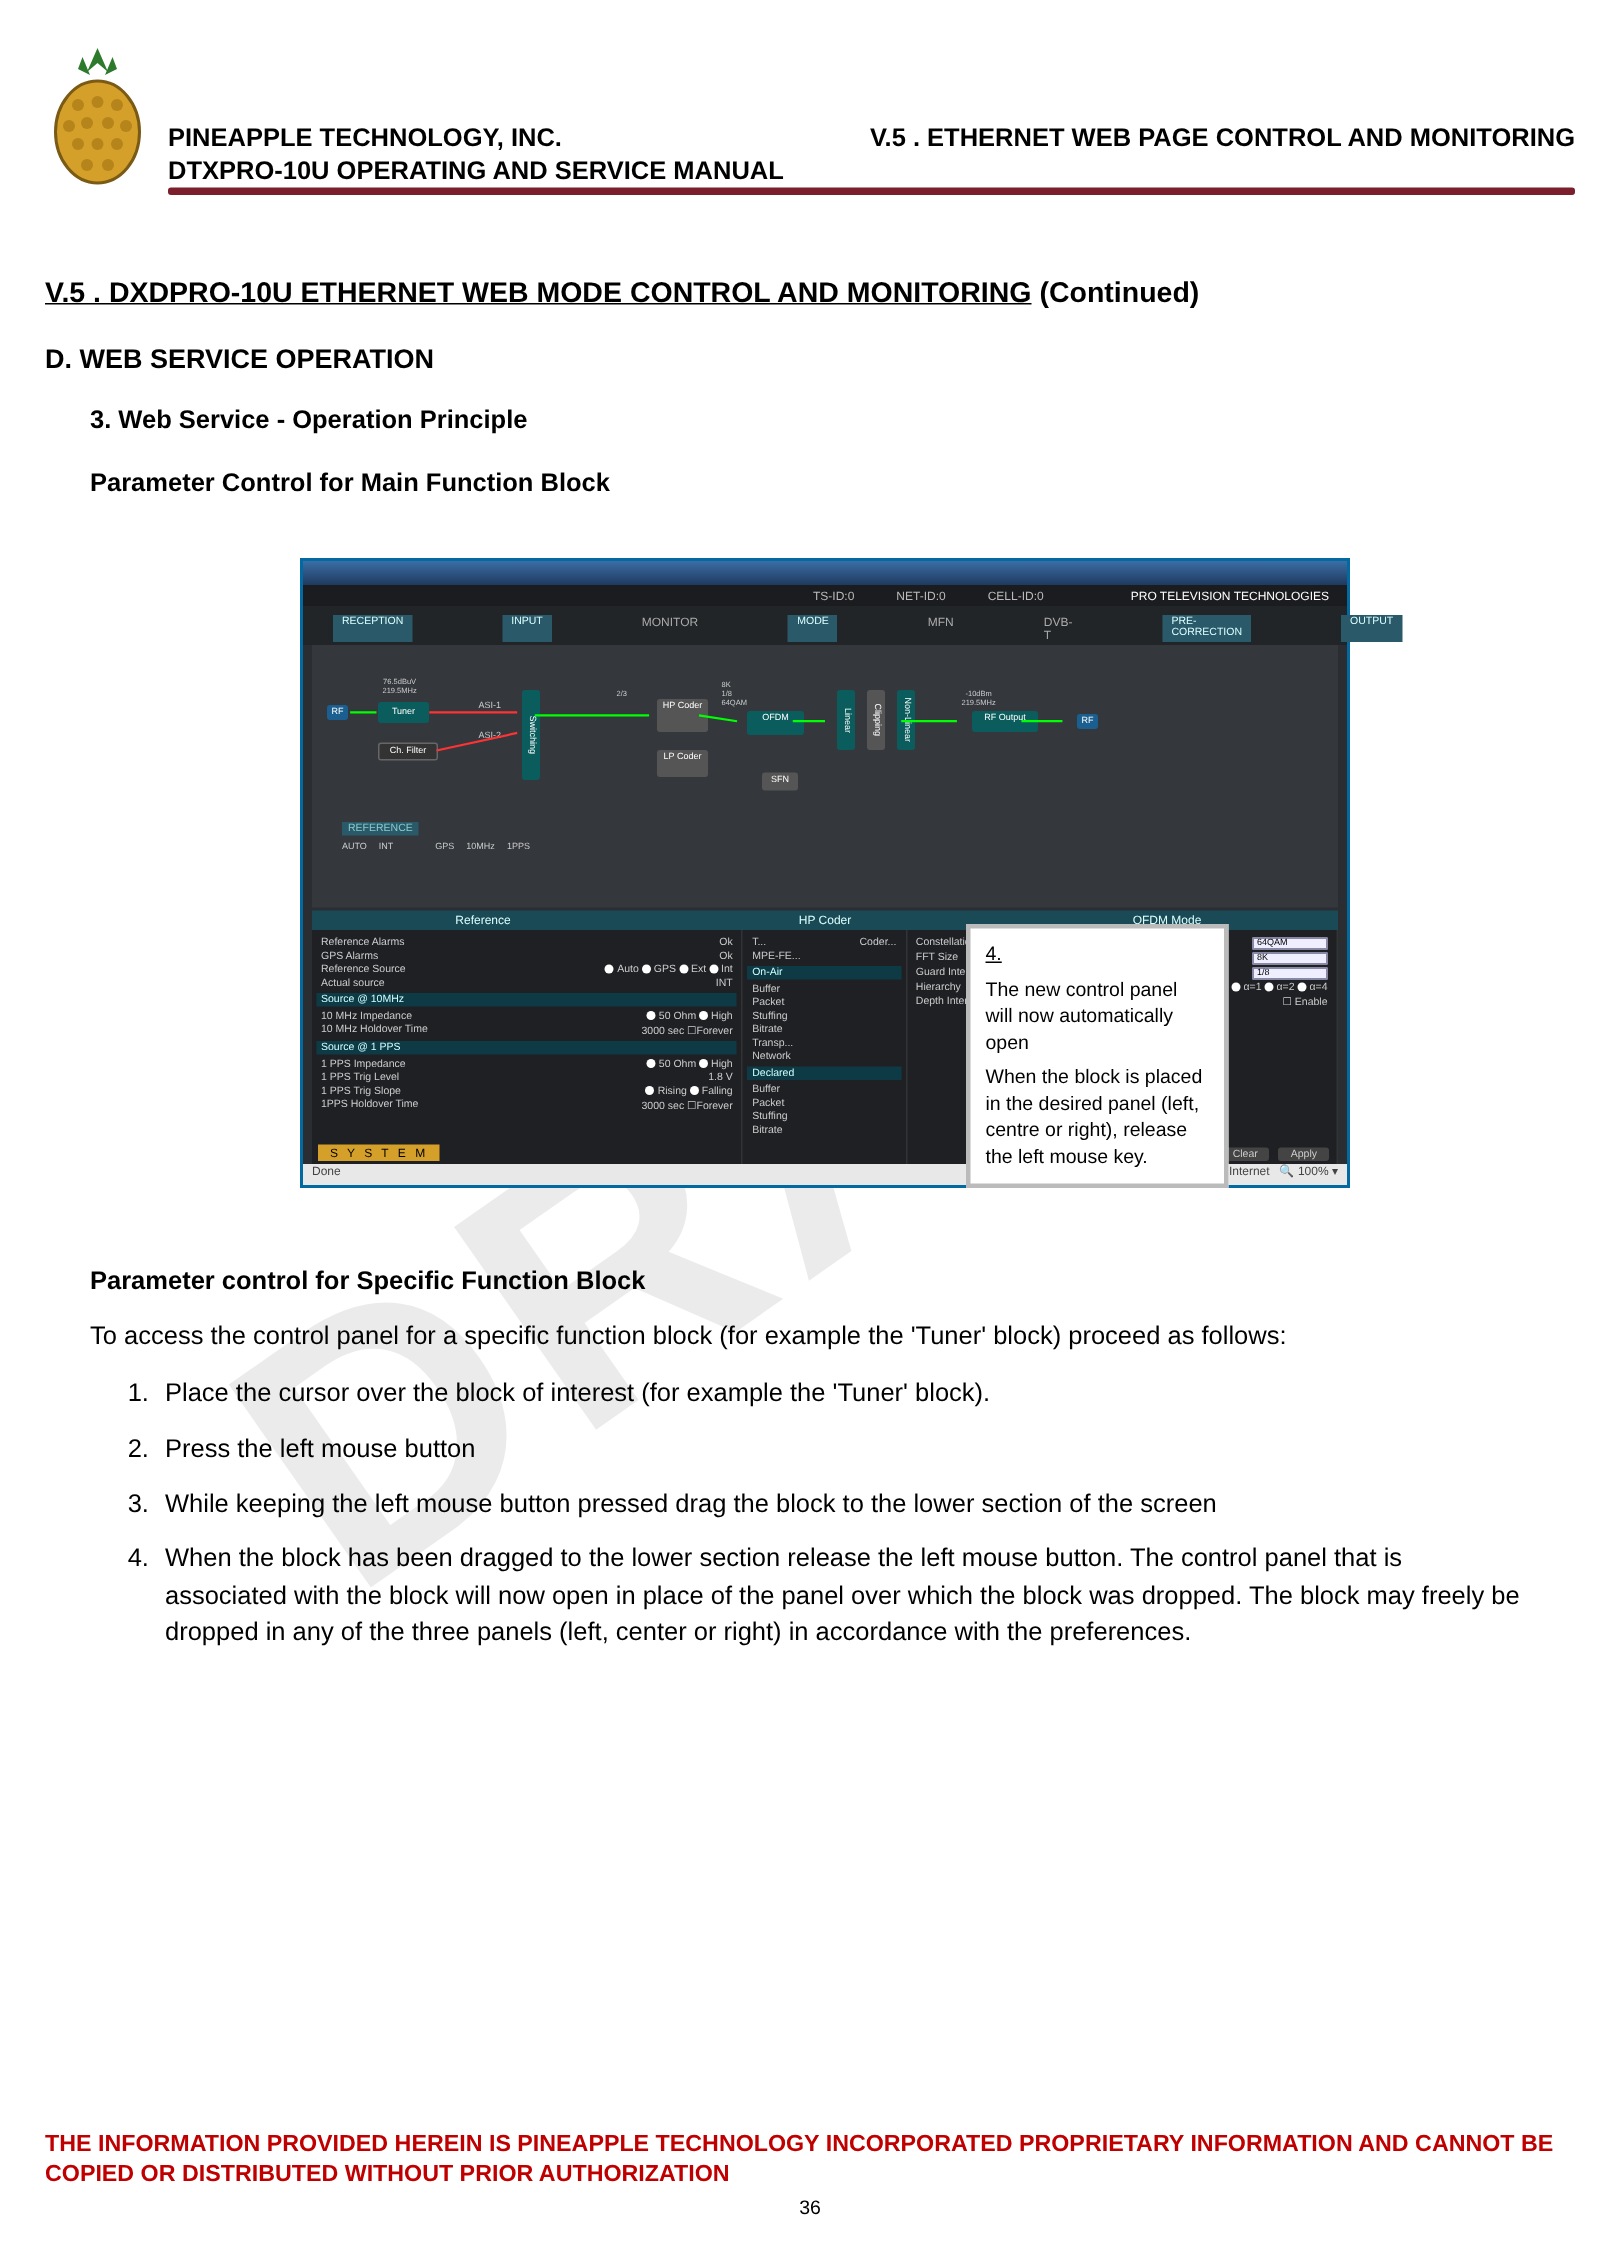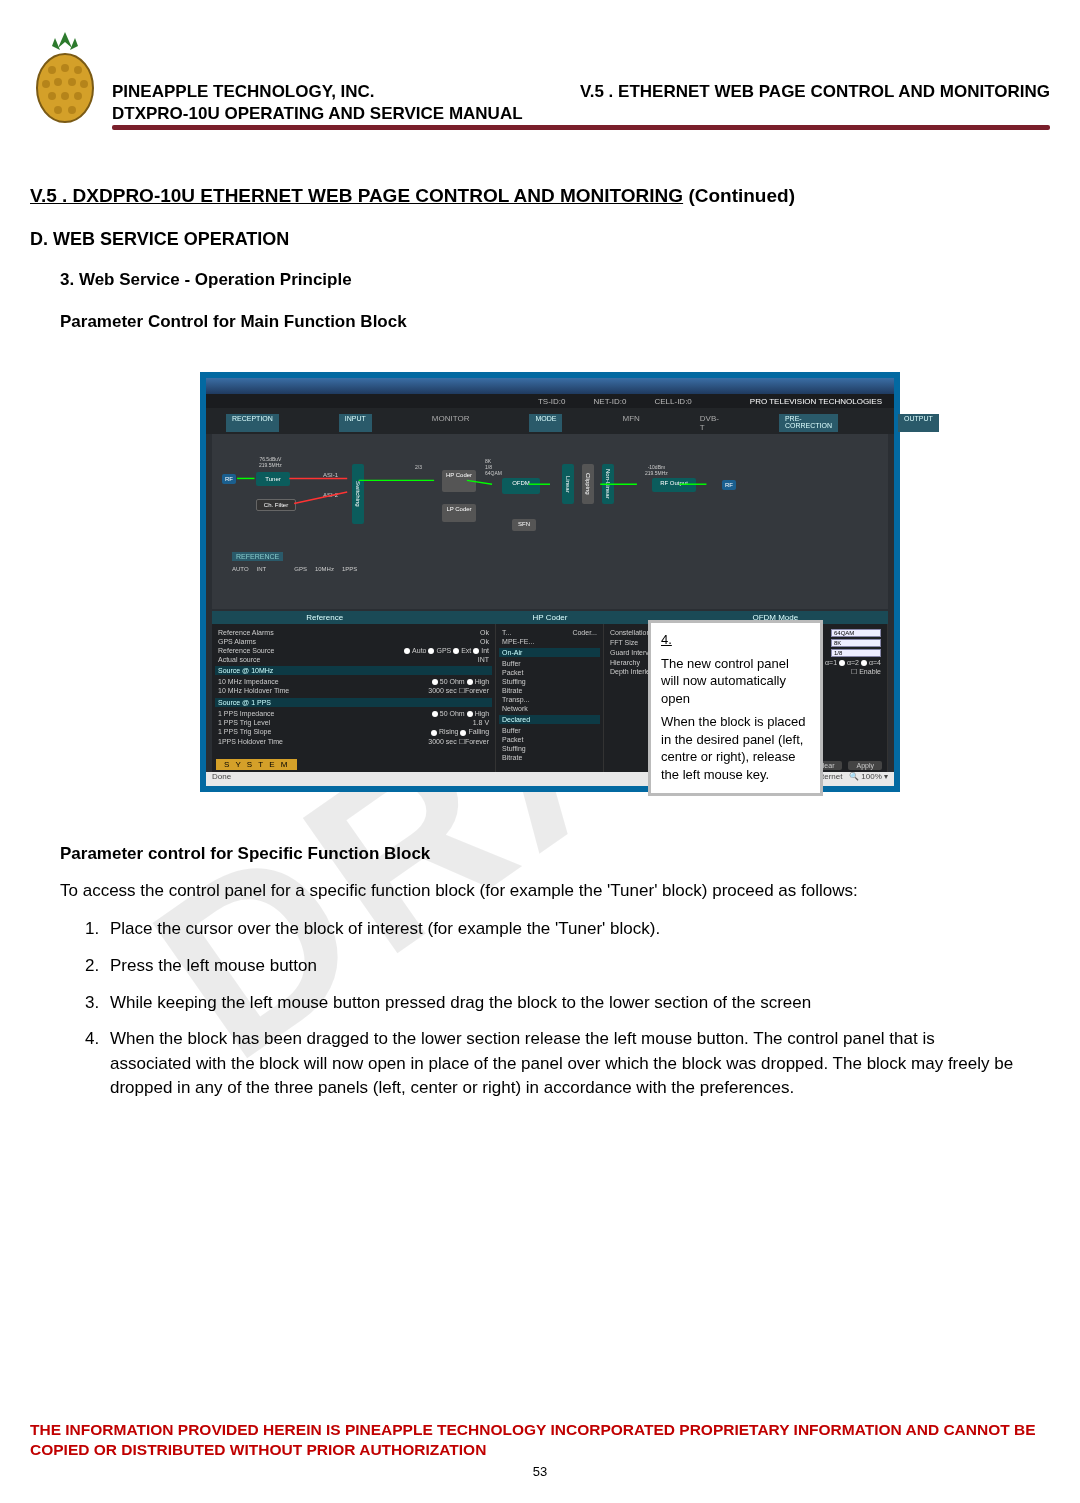--- a/index.html
+++ b/index.html
@@ -79,21 +79,21 @@
   .para-title {
     font-weight: bold;
     font-size: 17px;
     margin: 0 0 25px 30px;
   }
   .screenshot-wrap {
     margin: 40px 0 0 170px;
     width: 700px;
     height: 420px;
     position: relative;
-    border: 6px solid #0369a1;
+    border: 2px solid #0369a1;
     background: #2a2e33;
   }
   .ss-titlebar {
     height: 16px;
     background: linear-gradient(#3b6ea5,#1f3a5f);
   }
   .ss-topbar {
     height: 14px;
     background: #1a1c1f;
     display: flex;
@@ -236,21 +236,21 @@
         <div>PINEAPPLE TECHNOLOGY, INC.</div>
         <div>DTXPRO-10U OPERATING AND SERVICE MANUAL</div>
       </div>
       <div class="header-right">V.5 . ETHERNET WEB PAGE CONTROL AND MONITORING</div>
     </div>
   </div>
   <div class="rule"></div>
 
   <div class="content">
     <div class="section-title">
-      <span class="ul">V.5 . DXDPRO-10U ETHERNET WEB PAGE CONTROL AND MONITORING</span><span> (Continued)</span>
+      <span class="ul">V.5 . DXDPRO-10U ETHERNET WEB MODE CONTROL AND MONITORING</span><span> (Continued)</span>
     </div>
     <div class="sub-d">D.  WEB SERVICE OPERATION</div>
     <div class="sub-3">3.  Web Service - Operation Principle</div>
     <div class="para-title">Parameter Control for Main Function Block</div>
 
     <div class="screenshot-wrap">
       <div class="ss-titlebar"></div>
       <div class="ss-topbar">
         <span>TS-ID:0</span>
         <span>NET-ID:0</span>
@@ -444,15 +444,15 @@
         <li>Place the cursor over the block of interest (for example the 'Tuner' block).</li>
         <li>Press the left mouse button</li>
         <li>While keeping the left mouse button pressed drag the block to the lower section of the screen</li>
         <li>When the block has been dragged to the lower section release the left mouse button. The control panel that is associated with the block will now open in place of the panel over which the block was dropped. The block may freely be dropped in any of the three panels (left, center or right) in accordance with the preferences.</li>
       </ol>
     </div>
   </div>
 
   <div class="footer">
     <div class="footer-red">THE INFORMATION PROVIDED HEREIN IS PINEAPPLE TECHNOLOGY INCORPORATED PROPRIETARY INFORMATION AND CANNOT BE COPIED OR DISTRIBUTED WITHOUT PRIOR AUTHORIZATION</div>
-    <div class="page-num">53</div>
+    <div class="page-num">36</div>
   </div>
 </div>
 
 </body></html>

